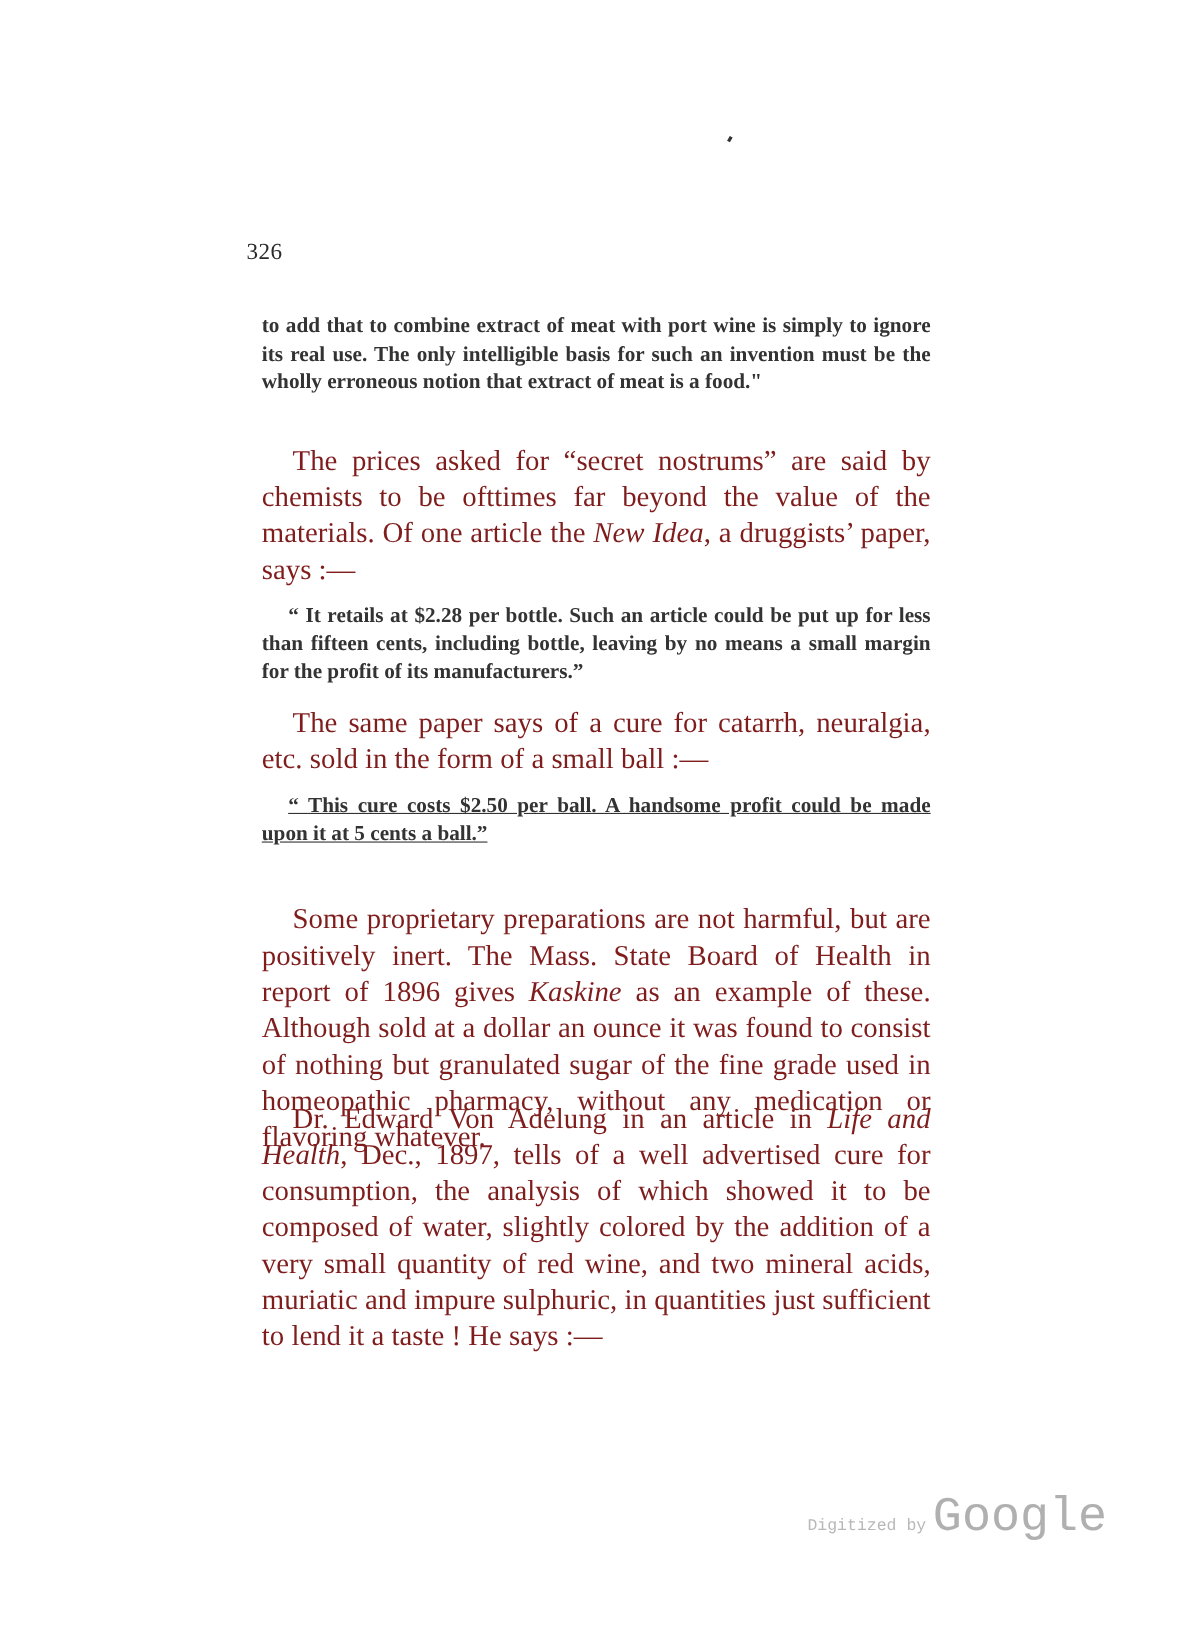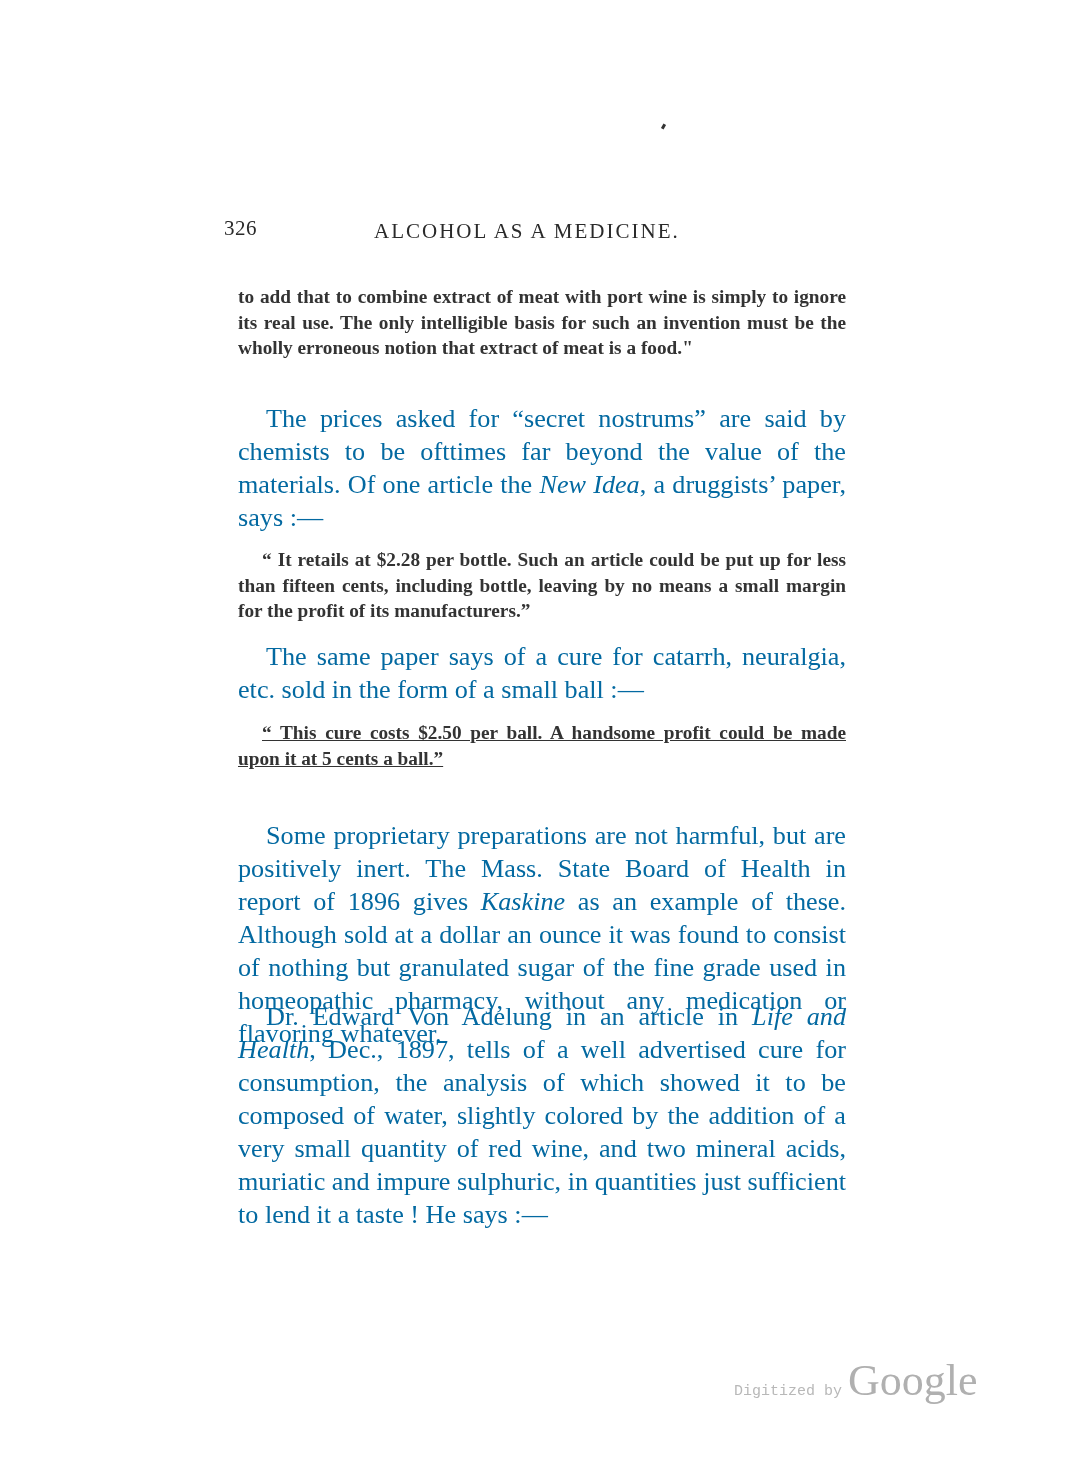--- a/index.html
+++ b/index.html
@@ -56,21 +56,21 @@
       text-align: justify;
       text-align-last: left;
       font-weight: bold;
       color: #333;
     }
     .large {
       font-size: 26.2px;
       line-height: 33px;
       text-align: justify;
       text-align-last: left;
-      color: #0369a1;
+      color: #7f1d1d;
     }
     .indent {
       text-indent: 28px;
     }
     .quote-indent {
       text-indent: 24px;
     }
     p { margin: 16px; }
     em { font-style: italic; }
     .watermark {
@@ -79,35 +79,34 @@
       top: 1355px;
       color: #b8b8b8;
       white-space: nowrap;
     }
     .watermark .digitized {
       font-family: Liberation Mono, monospace;
       font-size: 15px;
       vertical-align: baseline;
     }
     .watermark .brand {
-      font-family: Liberation Serif, serif;
+      font-family: Liberation Mono, monospace;
       font-size: 44px;
       color: #b0b0b0;
       vertical-align: baseline;
       margin-left: 2px;
     }
   </style>
 </head>
 <body>
 
 <div class="speck"></div>
 
 <div class="running-head">
   <span class="page-number">326</span>
-  <span class="page-header-title">ALCOHOL AS A MEDICINE.</span>
 </div>
 
 <div class="text-block small" style="top:268px;">
   <p>to add that to combine extract of meat with port wine is simply to ignore its real use. The only intelligible basis for such an invention must be the wholly erroneous notion that extract of meat is a food."</p>
 </div>
 
 <div class="text-block large" style="top:386px;">
   <p class="indent"><span>The prices asked for “secret nostrums” are said by chemists to be ofttimes far beyond the value of the materials. Of one article the </span><em>New Idea</em><span>, a druggists’ paper, says :—</span></p>
 </div>
 

